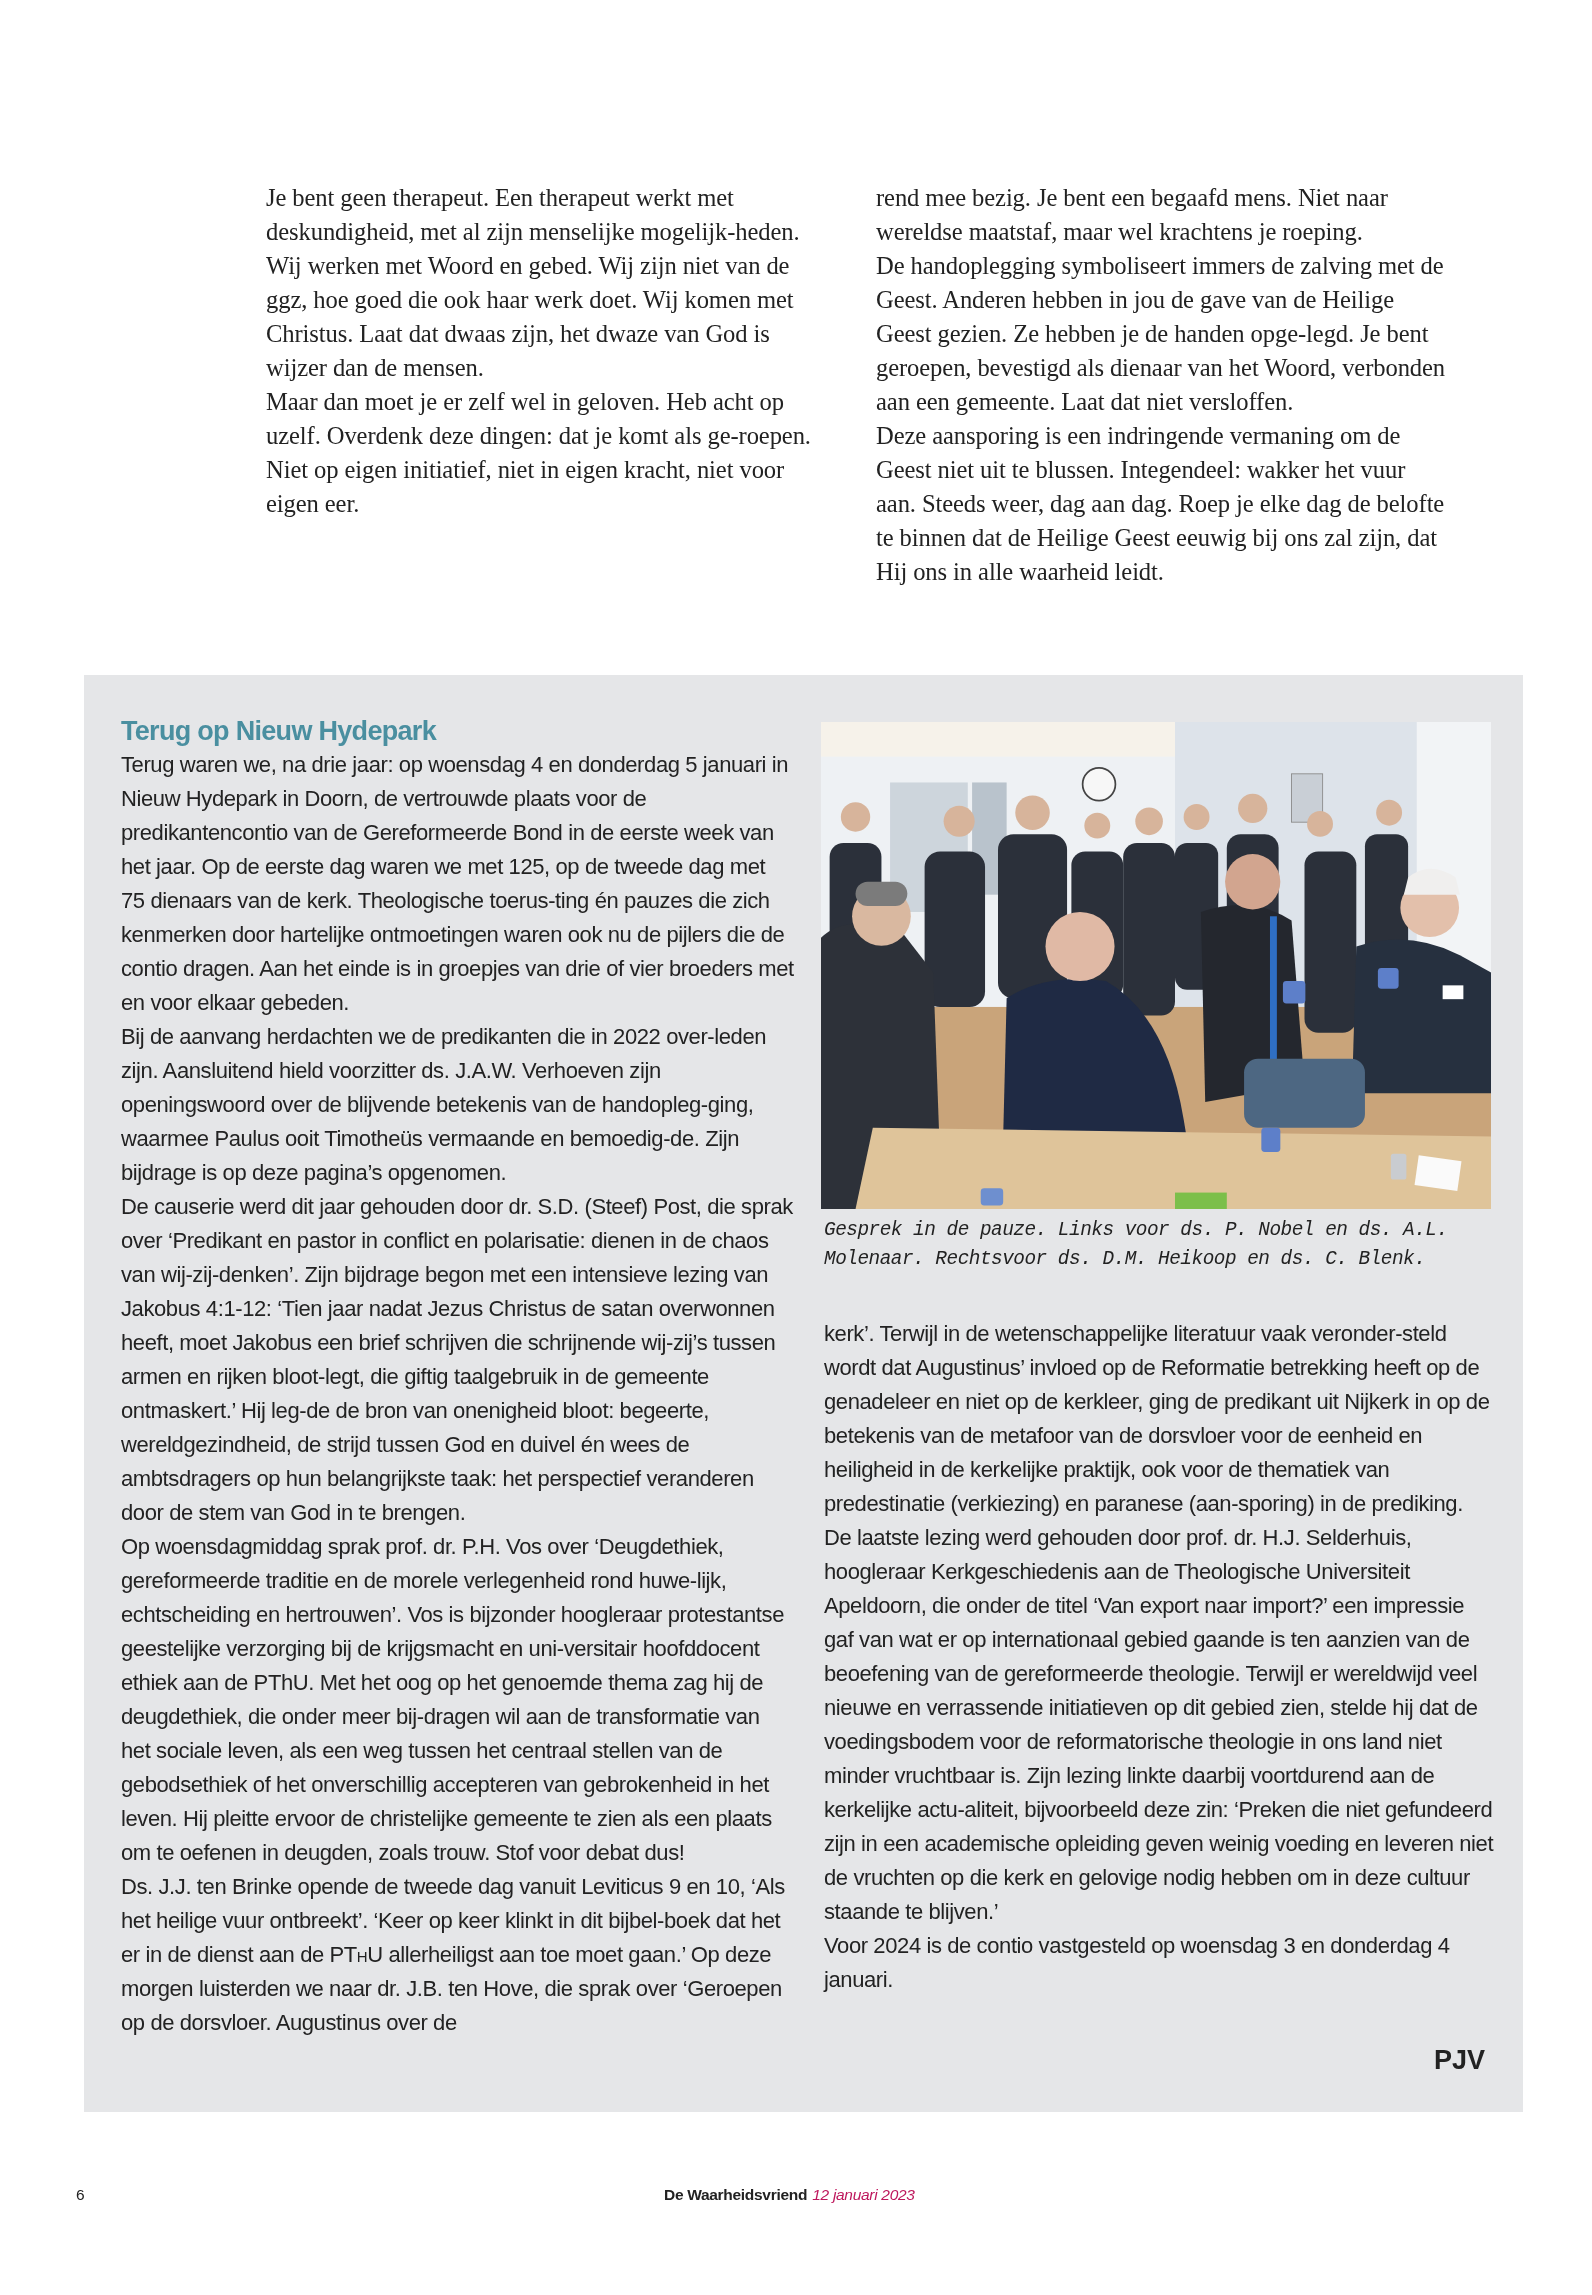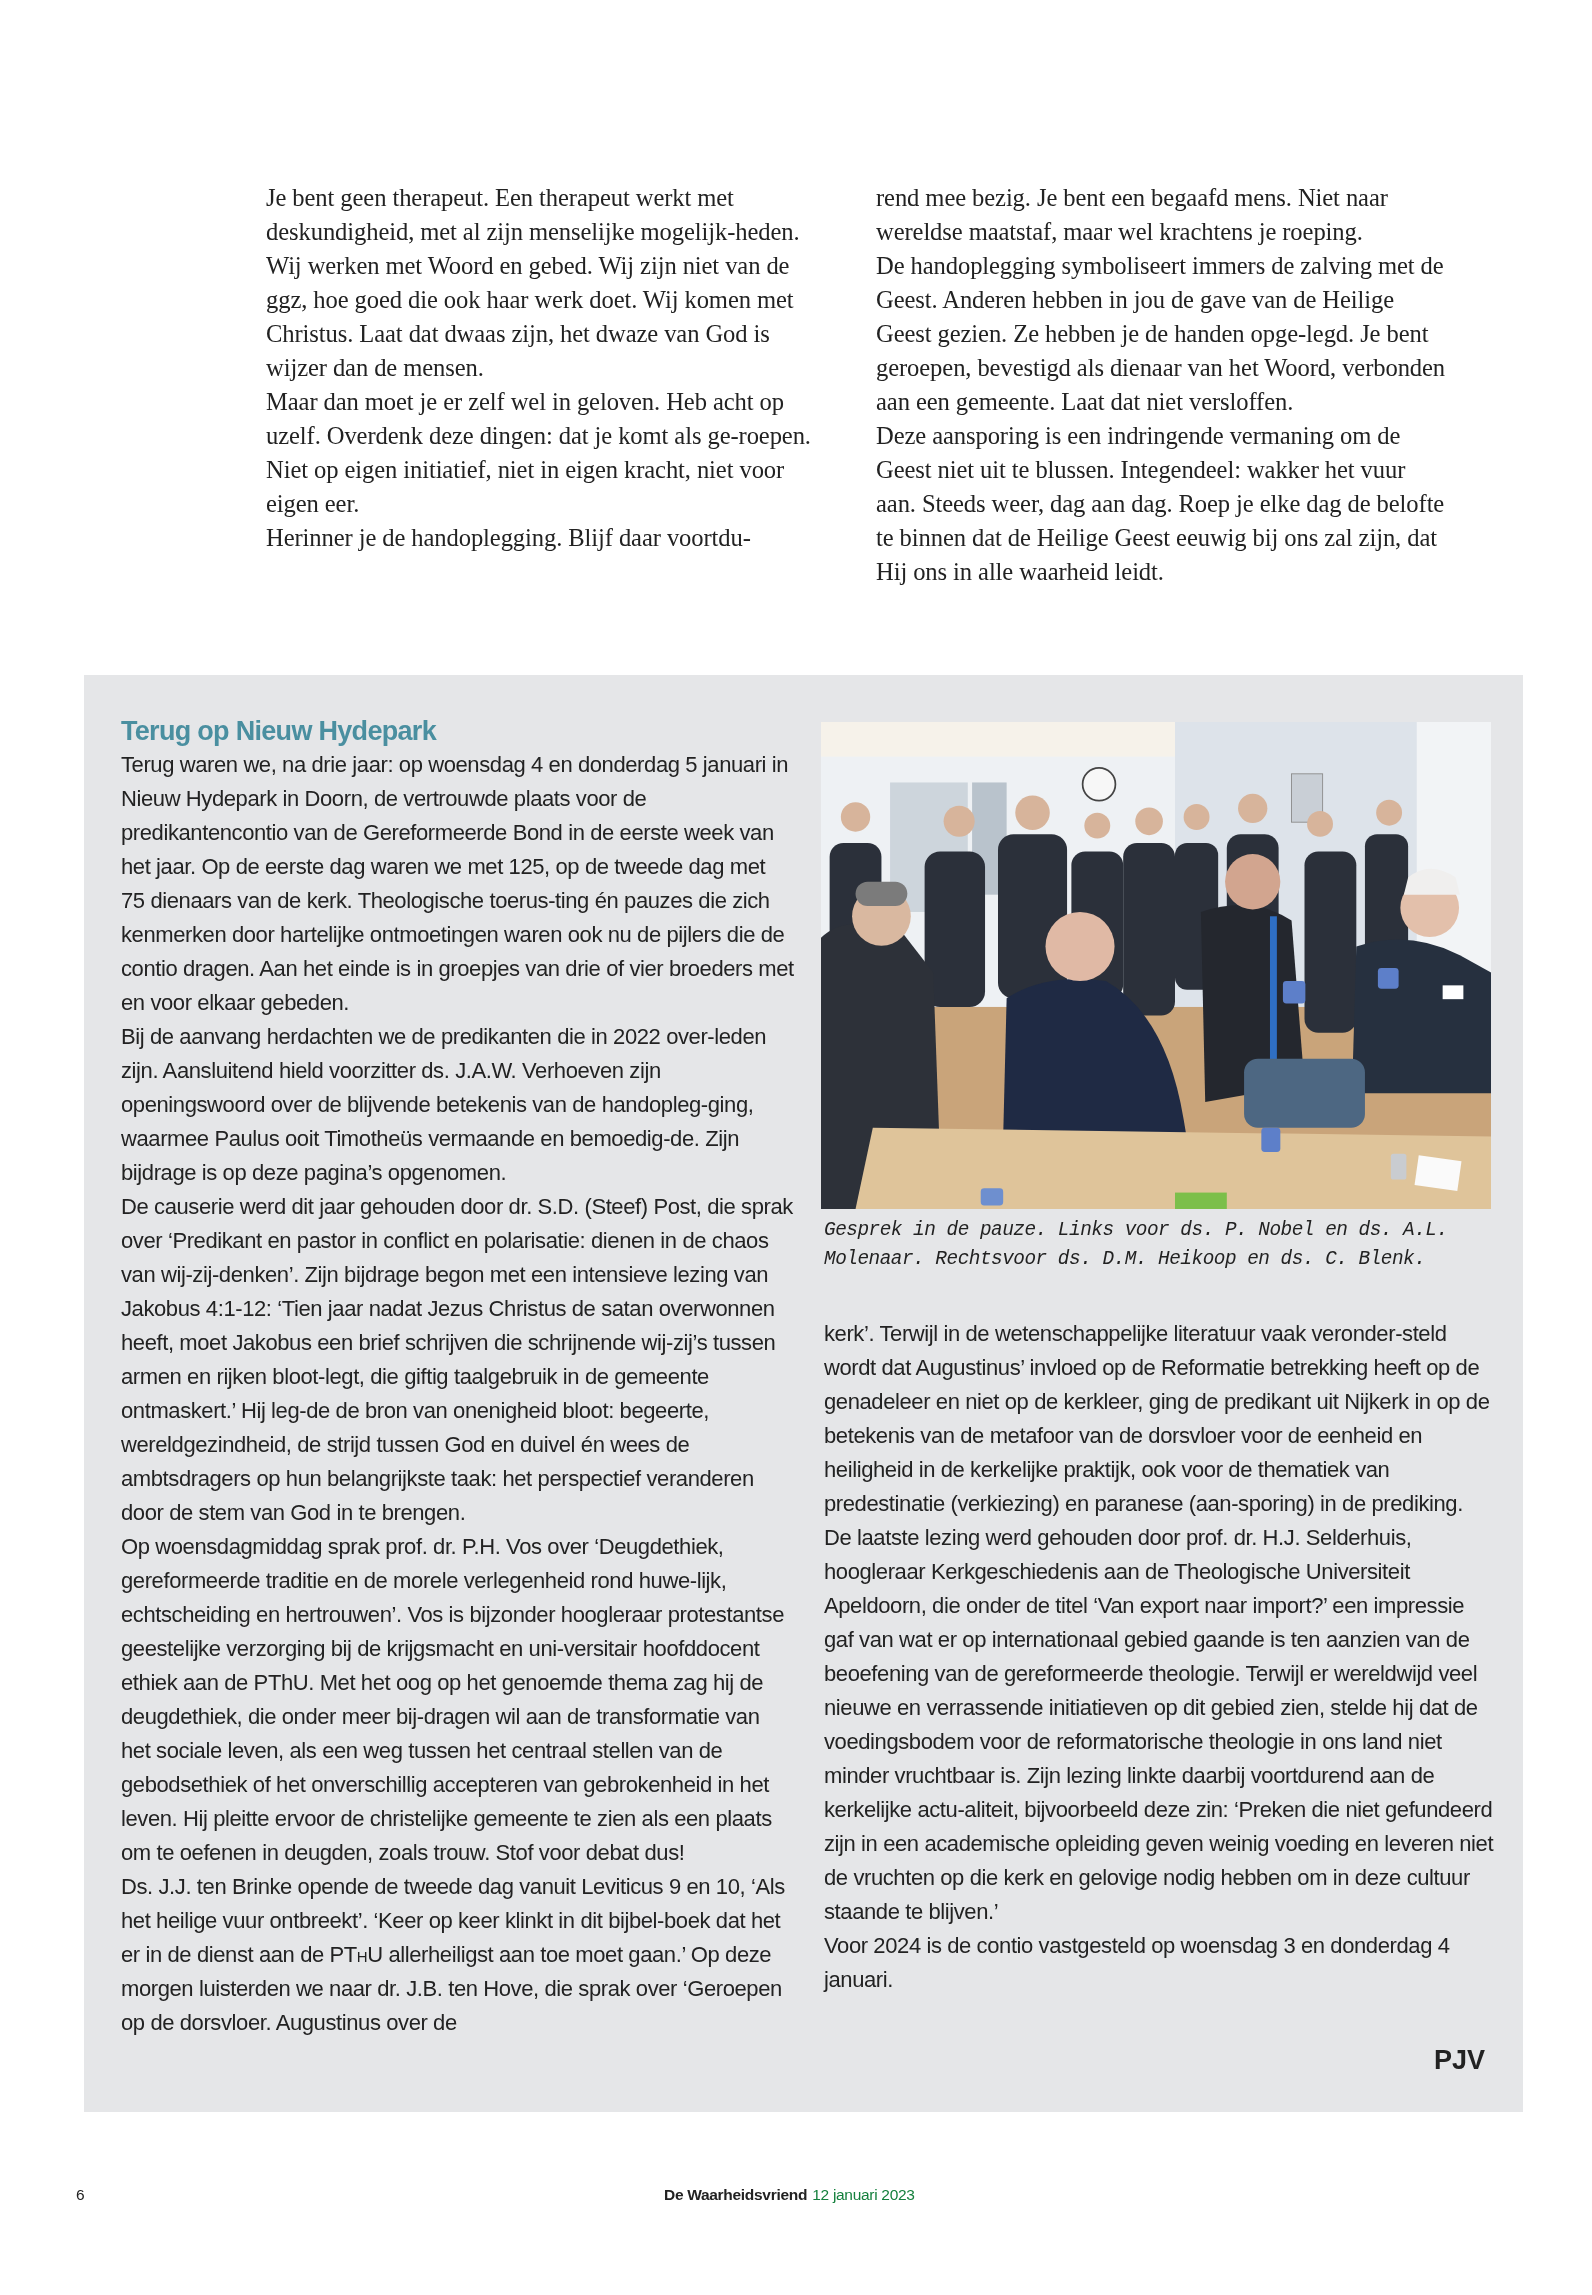--- a/index.html
+++ b/index.html
@@ -64,29 +64,28 @@
   .page-number {
     position: absolute; left: 76px; top: 2186px;
     font-family: "Liberation Sans", sans-serif; font-size: 15.5px; color: #222;
   }
   .footer-center {
     position: absolute; left: 664px; top: 2186px;
     font-family: "Liberation Sans", sans-serif; font-size: 15.5px; color: #222;
     letter-spacing: -0.3px;
   }
   .footer-center .pub { font-weight: bold; }
-  .footer-center .date { font-weight: normal; color: #15803d; margin-left: 5.2px; text-align: center; }
+  .footer-center .date { font-style: italic; font-weight: normal; color: #be185d; margin-left: 5.2px; text-align: center; }
 </style>
 </head>
 <body>
 
 <div class="top-col left">
   <p>Je bent geen therapeut. Een therapeut werkt met deskundigheid, met al zijn menselijke mogelijk-heden. Wij werken met Woord en gebed. Wij zijn niet van de ggz, hoe goed die ook haar werk doet. Wij komen met Christus. Laat dat dwaas zijn, het dwaze van God is wijzer dan de mensen.</p>
   <p>Maar dan moet je er zelf wel in geloven. Heb acht op uzelf. Overdenk deze dingen: dat je komt als ge-roepen. Niet op eigen initiatief, niet in eigen kracht, niet voor eigen eer.</p>
-  <p>Herinner je de handoplegging. Blijf daar voortdu-</p>
 </div>
 
 <div class="top-col right">
   <p>rend mee bezig. Je bent een begaafd mens. Niet naar wereldse maatstaf, maar wel krachtens je roeping.</p>
   <p>De handoplegging symboliseert immers de zalving met de Geest. Anderen hebben in jou de gave van de Heilige Geest gezien. Ze hebben je de handen opge-legd. Je bent geroepen, bevestigd als dienaar van het Woord, verbonden aan een gemeente. Laat dat niet versloffen.</p>
   <p>Deze aansporing is een indringende vermaning om de Geest niet uit te blussen. Integendeel: wakker het vuur aan. Steeds weer, dag aan dag. Roep je elke dag de belofte te binnen dat de Heilige Geest eeuwig bij ons zal zijn, dat Hij ons in alle waarheid leidt.</p>
 </div>
 
 <div class="box">
   <div class="box-title">Terug op Nieuw Hydepark</div>

